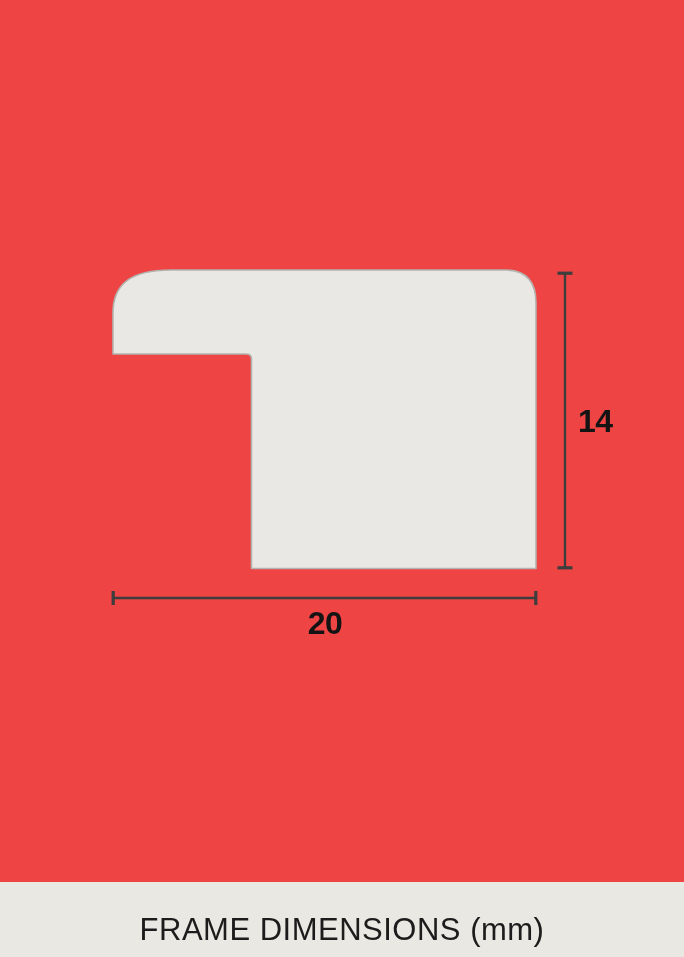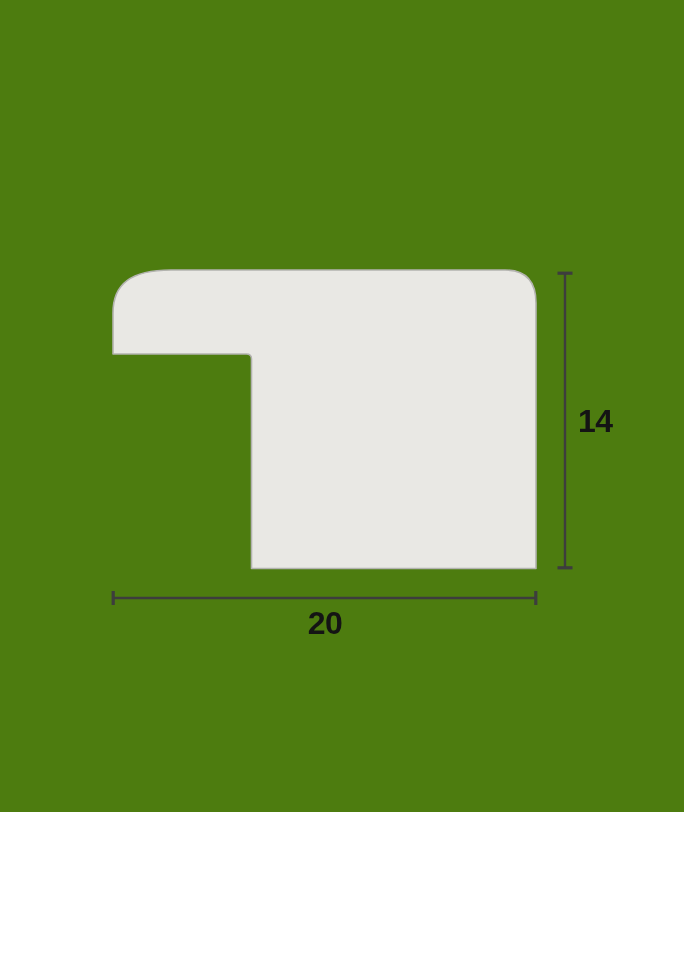--- a/index.html
+++ b/index.html
@@ -7,22 +7,22 @@
     padding: 0;
     background: #ffffff;
     width: 684px;
     height: 957px;
     overflow: hidden;
     font-family: "Liberation Sans", sans-serif;
   }
   .stage {
     position: relative;
     width: 684px;
-    height: 812px;
-    background: #4d7c0f;
+    height: 957px;
+    background: #ef4444;
   }
   .diagram-svg {
     position: absolute;
     left: 0;
     top: 0;
     width: 684px;
     height: 957px;
     display: block;
   }
   .dim-label {
@@ -82,14 +82,17 @@
       <line x1="113" y1="598" x2="536" y2="598"></line>
       <line x1="113.2" y1="591" x2="113.2" y2="605" stroke-width="3.2"></line>
       <line x1="535.8" y1="591" x2="535.8" y2="605" stroke-width="3.2"></line>
     </g>
 
     <text class="dim-label" x="578" y="432" text-anchor="start">14</text>
 
     <text class="dim-label" x="325" y="634" text-anchor="middle">20</text>
   </svg>
 
+  <div class="caption-bar">
+    <span class="caption-text">FRAME DIMENSIONS (mm)</span>
+  </div>
 
 </div>
 
 </body></html>

